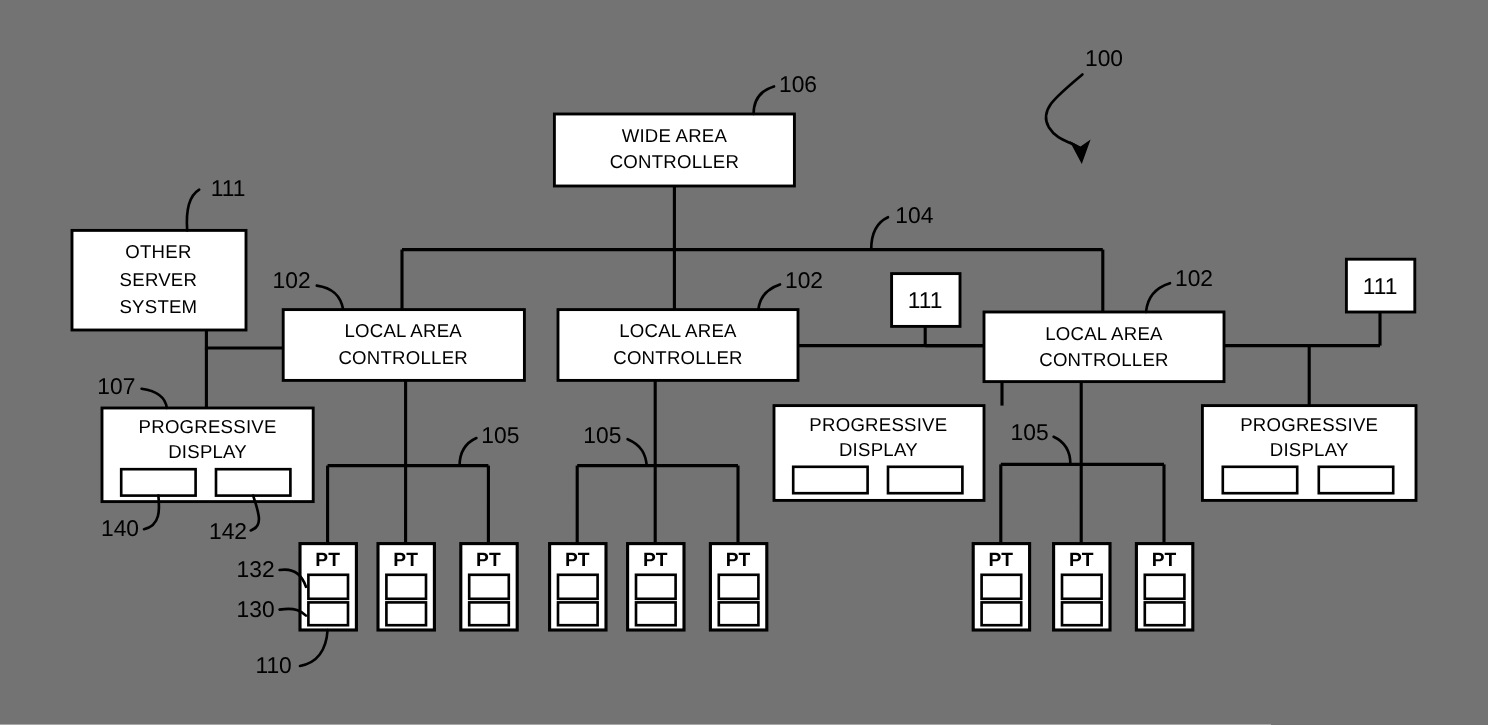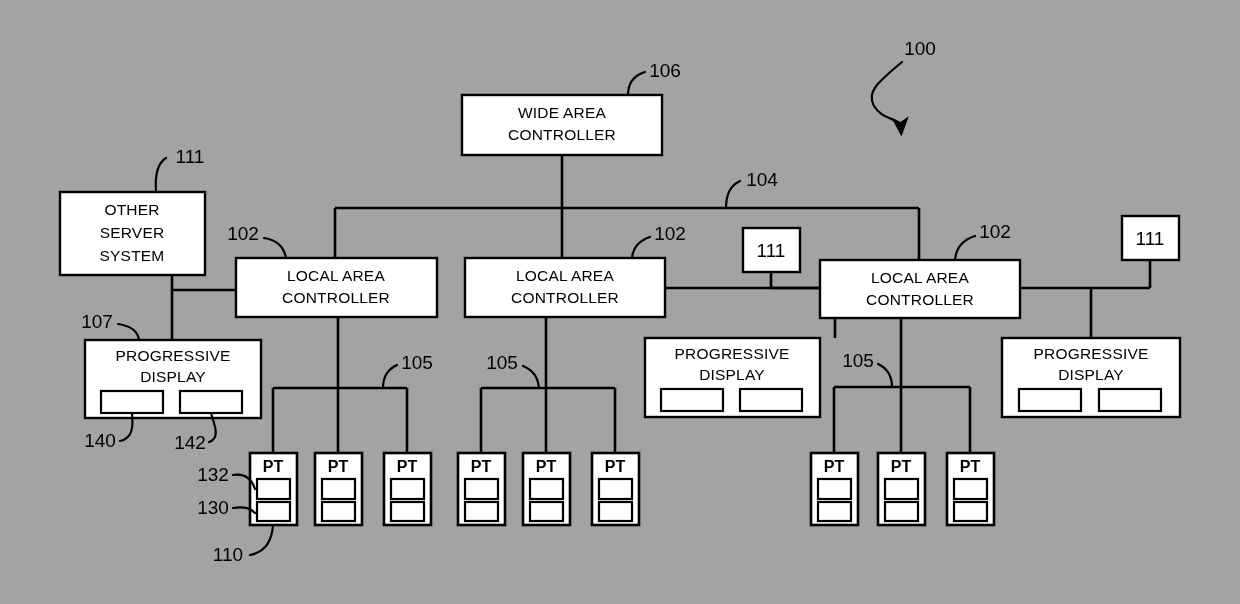--- a/index.html
+++ b/index.html
@@ -7,21 +7,21 @@
     padding: 0;
     background: #ffffff;
   }
   body {
     font-family: "Liberation Sans", sans-serif;
   }
   #fig {
     position: relative;
     width: 1240px;
     height: 604px;
-    background: #a3a3a3;
+    background: #737373;
     overflow: hidden;
   }
   #fig svg {
     position: absolute;
     left: 0;
     top: 0;
     width: 1240px;
     height: 604px;
   }
   .box-label {

